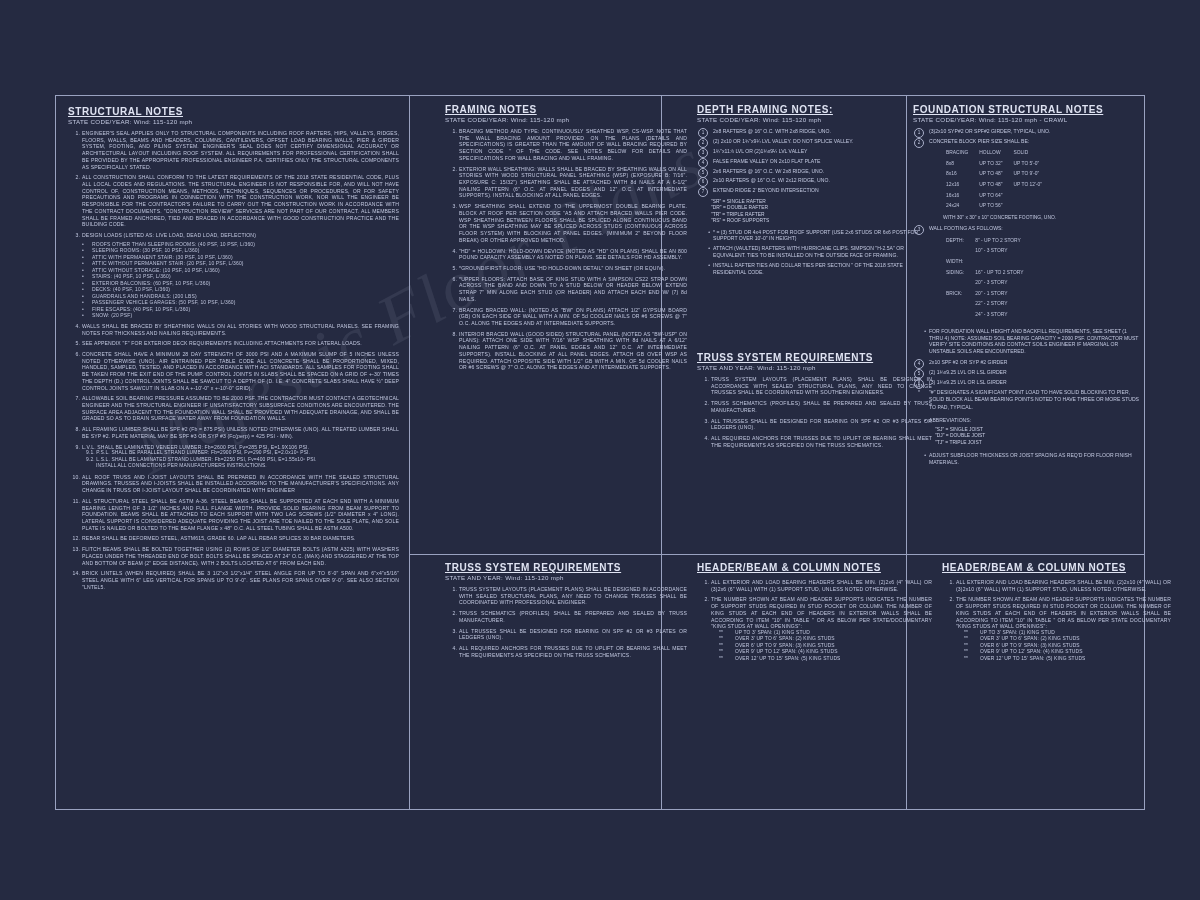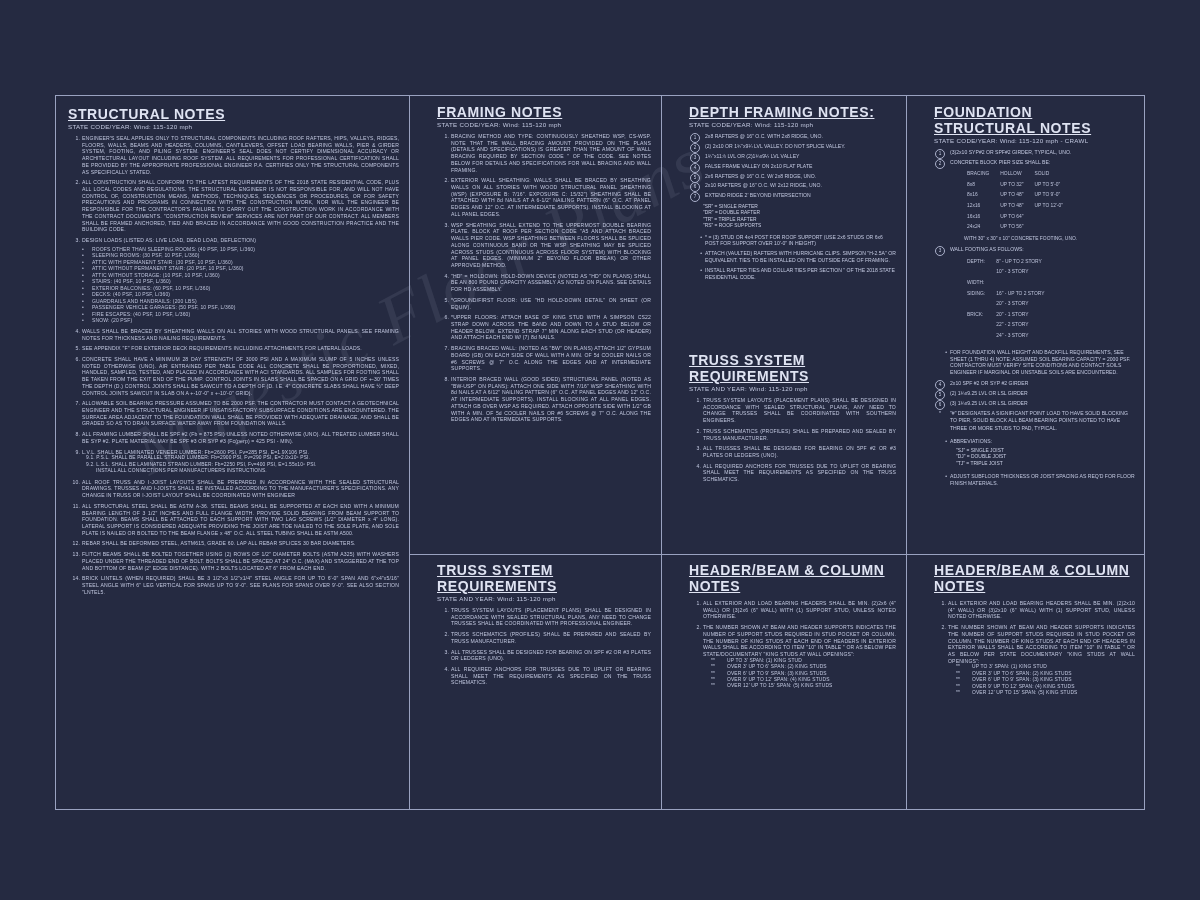--- a/index.html
+++ b/index.html
@@ -41,23 +41,23 @@
   }
   .vline{
     position:absolute;
     top:0;bottom:0;
     width:1px;background:#9aa2c0;
   }
   .hline{
     position:absolute;
     height:1px;background:#9aa2c0;
   }
-  .blk{position:absolute;box-sizing:border-box;padding:8px 10px 4px 28px;color:#c9cee4;overflow:hidden;}
+  .blk{position:absolute;box-sizing:border-box;padding:8px 10px 4px 0;color:#c9cee4;overflow:hidden;margin-left:36px;}
   h2.title{
-    font-size:14px;
+    font-size:10px;
     margin:0 0 1px 0;
     letter-spacing:0.6px;
     font-weight:bold;
     text-decoration:underline;
     color:#dfe3f2;
   }
   .subtitle{
     font-size:6.2px;
     margin:0 0 5px 0;
     letter-spacing:0.3px;
@@ -266,21 +266,21 @@
         <span>THE NUMBER SHOWN AT BEAM AND HEADER SUPPORTS INDICATES THE NUMBER OF SUPPORT STUDS REQUIRED IN STUD POCKET OR COLUMN. THE NUMBER OF KING STUDS AT EACH END OF HEADERS IN EXTERIOR WALLS SHALL BE ACCORDING TO ITEM "10" IN TABLE " OR AS BELOW PER STATE/DOCUMENTARY "KING STUDS AT WALL OPENINGS":</span>
         <div class="kingrow"><span class="st">**</span><span>UP TO 3' SPAN: (1) KING STUD</span></div>
         <div class="kingrow"><span class="st">**</span><span>OVER 3' UP TO 6' SPAN: (2) KING STUDS</span></div>
         <div class="kingrow"><span class="st">**</span><span>OVER 6' UP TO 9' SPAN: (3) KING STUDS</span></div>
         <div class="kingrow"><span class="st">**</span><span>OVER 9' UP TO 12' SPAN: (4) KING STUDS</span></div>
         <div class="kingrow"><span class="st">**</span><span>OVER 12' UP TO 15' SPAN: (5) KING STUDS</span></div>
       </li>
     </ol>
   </div>
 
-  <div class="blk" style="left:850px;top:0;width:239px;height:458px">
+  <div class="blk" style="left:821px;top:0;width:239px;height:458px">
     <h2 class="title">FOUNDATION STRUCTURAL NOTES</h2>
     <div class="subtitle">STATE CODE/YEAR: Wind: 115-120 mph - CRAWL</div>
 
     <div class="roofline">
       <span class="mk"><span class="circ">1</span></span>
       <span>(3)2x10 SYP#2 OR SPF#2 GIRDER, TYPICAL, UNO.</span>
     </div>
 
     <div class="roofline">
       <span class="mk"><span class="circ">2</span></span>

